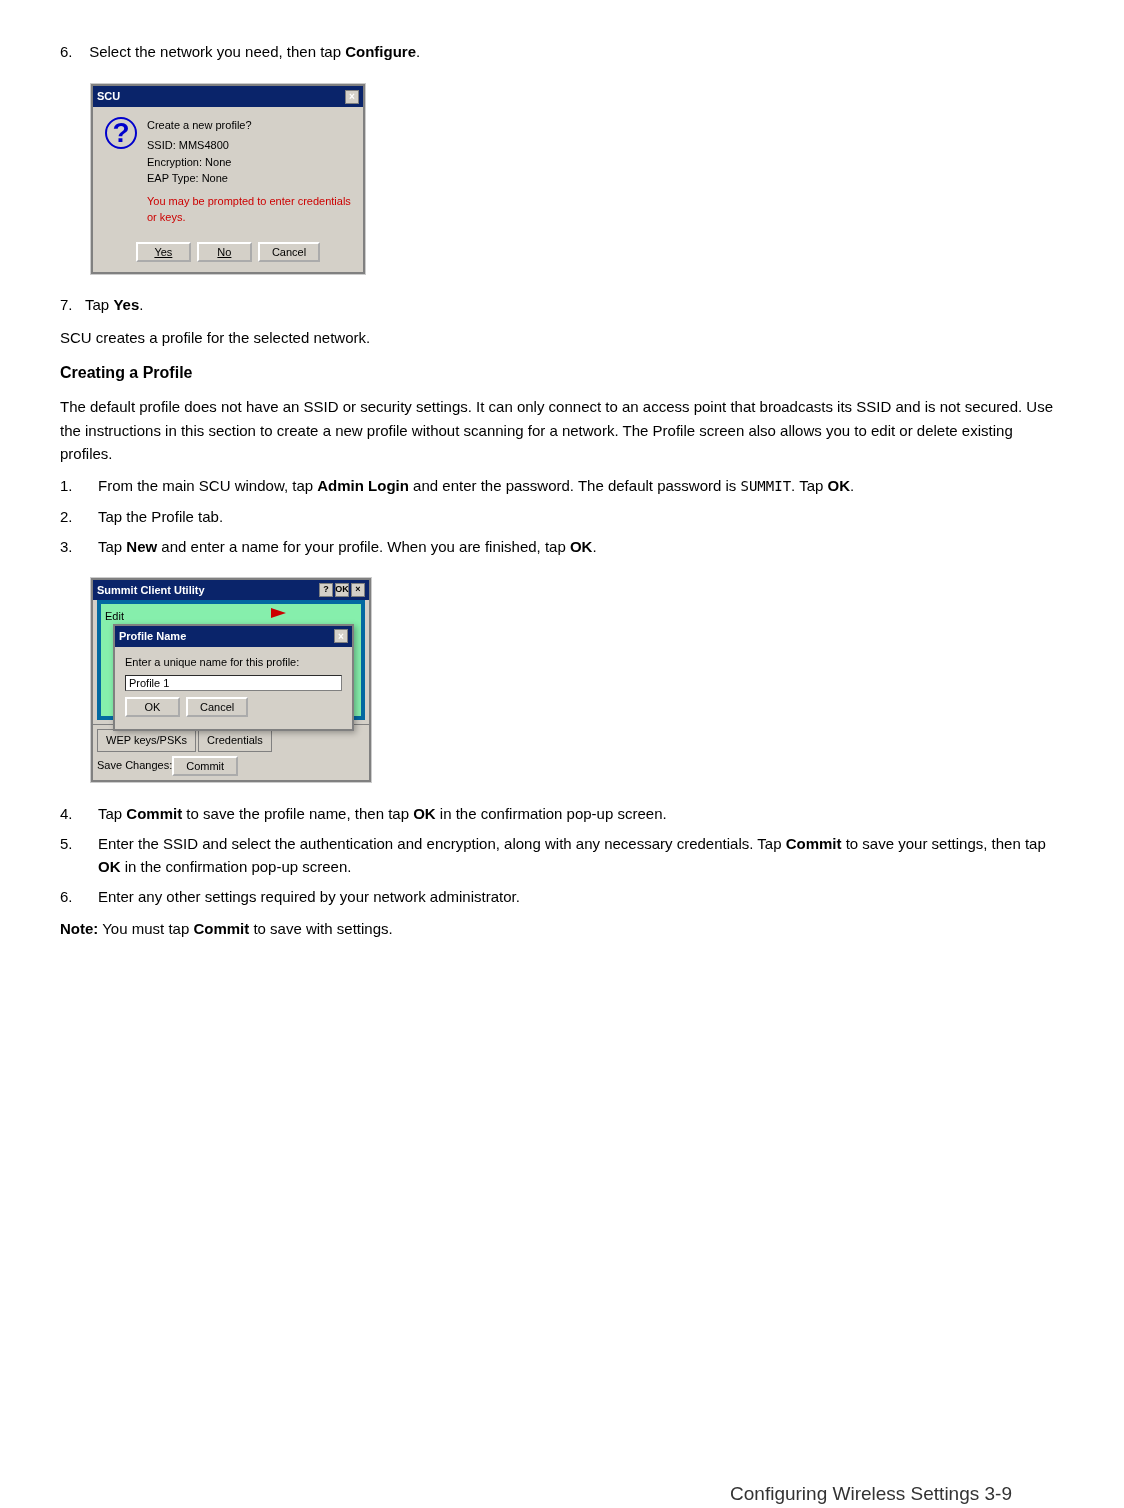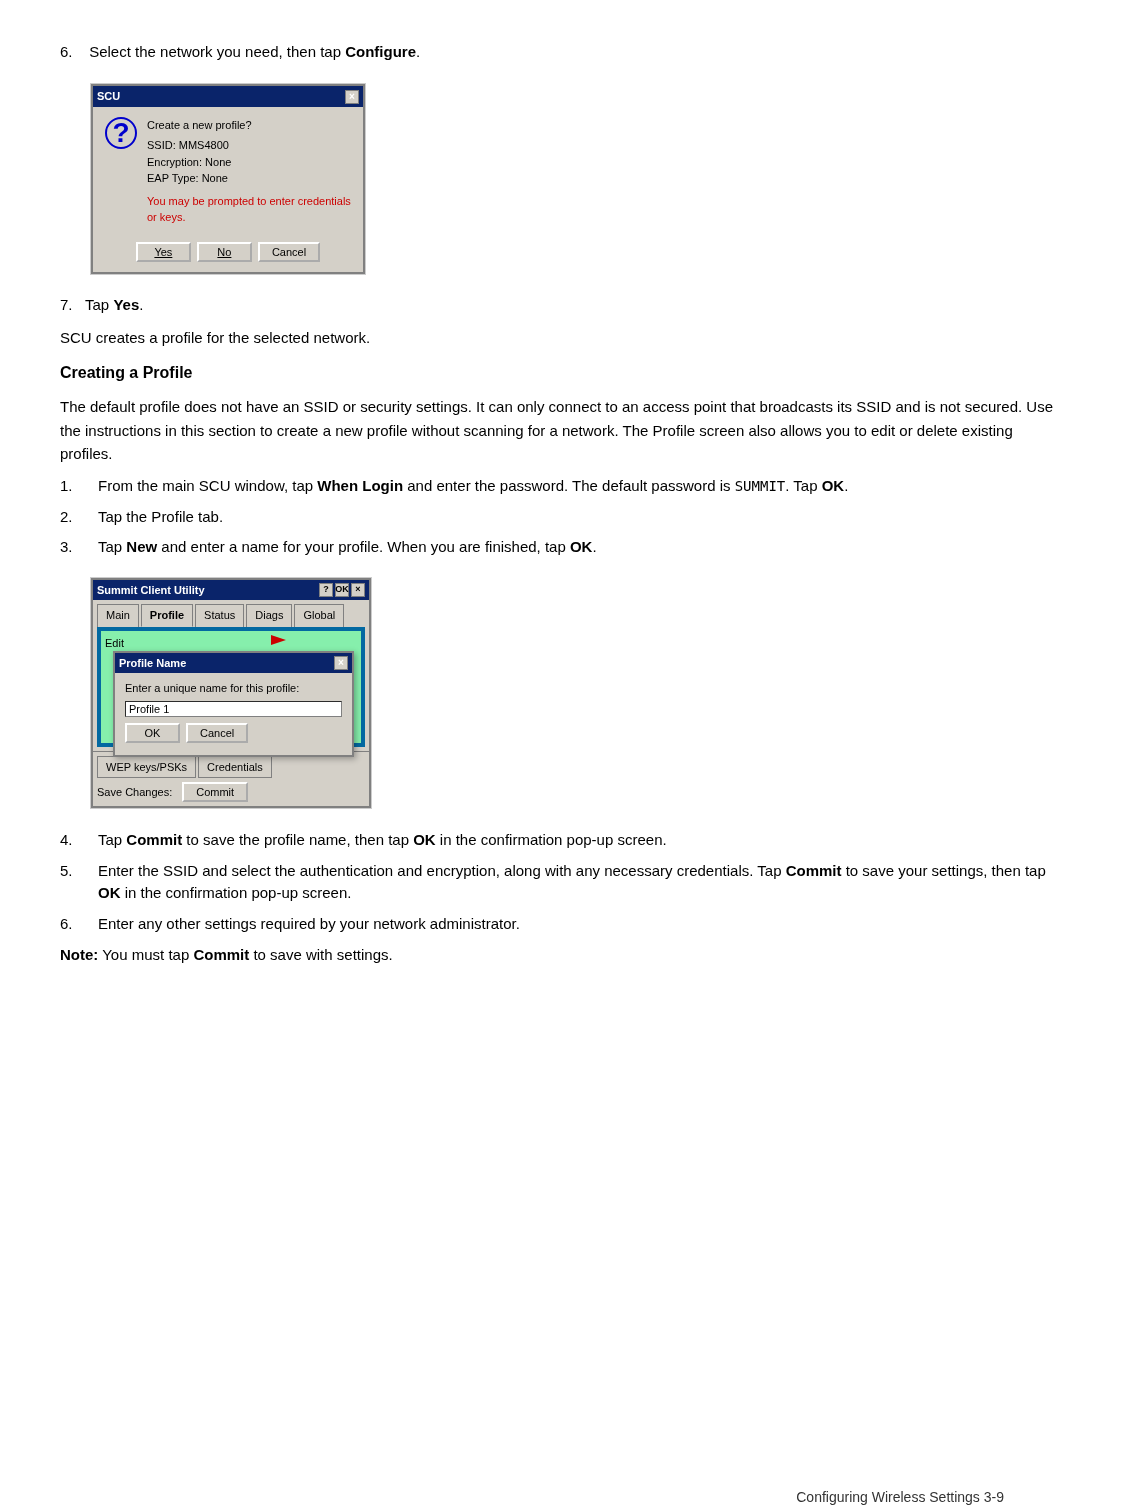--- a/index.html
+++ b/index.html
@@ -260,43 +260,42 @@
     }
     .scu-bottom-tab {
       padding: 2px 8px;
       font-size: 11px;
       border: 1px solid #808080;
       background: #d4d0c8;
     }
     .scu-save-row {
       display: flex;
       align-items: center;
-      gap: 10px;
       font-size: 11px;
     }
     .scu-save-label {
       font-size: 11px;
     }
     .scu-commit-btn {
       padding: 2px 12px;
       font-size: 11px;
       background: #d4d0c8;
       border: 2px outset #fff;
       cursor: pointer;
     }
 
     .note-block {
       margin-top: 8px;
     }
 
     .footer-text {
       position: absolute;
       bottom: 40px;
-      right: 60px;
-      font-size: 14px;
+      right: 52px;
+      font-size: 19px;
       color: #333;
     }
 
     .page-wrapper {
       position: relative;
       min-height: 1508px;
     }
   </style>
 </head>
 <body>
@@ -358,21 +357,21 @@
   <div class="section-heading">Creating a Profile</div>
 
   
   <p class="para">The default profile does not have an SSID or security settings. It can only connect to an access point that broadcasts its SSID and is not secured. Use the instructions in this section to create a new profile without scanning for a network. The Profile screen also allows you to edit or delete existing profiles.</p>
 
   
   <ol class="main-list">
     <li>
       <span class="step-num">1.</span>
       <span class="step-content">
-        <span>From the main SCU window, tap </span><span class="bold">When Login</span><span> and enter the password.  The default password is </span><span class="code">SUMMIT</span><span>. Tap </span><span class="bold">OK</span><span>.</span>
+        <span>From the main SCU window, tap </span><span class="bold">Admin Login</span><span> and enter the password.  The default password is </span><span class="code">SUMMIT</span><span>. Tap </span><span class="bold">OK</span><span>.</span>
       </span>
     </li>
     <li>
       <span class="step-num">2.</span>
       <span class="step-content">Tap the Profile tab.</span>
     </li>
     <li>
       <span class="step-num">3.</span>
       <span class="step-content">
         <span>Tap </span><span class="bold">New</span><span> and enter a name for your profile. When you are finished, tap </span><span class="bold">OK</span><span>.</span>
@@ -392,37 +391,20 @@
           </div>
           <div class="win-ctrl-btn" style="background:#d4d0c8; border:1px solid #808080; width:14px; height:14px; display:flex; align-items:center; justify-content:center; font-size:9px; color:#000;">
             <span>OK</span>
           </div>
           <div class="win-ctrl-btn" style="background:#d4d0c8; border:1px solid #808080; width:14px; height:14px; display:flex; align-items:center; justify-content:center; font-size:9px; color:#000;">
             <span>×</span>
           </div>
         </div>
       </div>
 
-      <div class="scu-tabs">
-        <div class="scu-tab">
-          <span>Main</span>
-        </div>
-        <div class="scu-tab active" style="border-bottom:1px solid #d4d0c8; position:relative;">
-          <span>Profile</span>
-        </div>
-        <div class="scu-tab">
-          <span>Status</span>
-        </div>
-        <div class="scu-tab">
-          <span>Diags</span>
-        </div>
-        <div class="scu-tab">
-          <span>Global</span>
-        </div>
-      </div>
 
       <div class="scu-tab-content" style="min-height: 120px;">
 
         <div style="font-size:11px; margin-bottom:2px;">
           <span>Edit</span>
         </div>
 
         <div style="position:absolute; top:0; left:55px; z-index:20;">
           <svg width="130" height="18">
             <polygon points="0,9 115,9 115,4 130,9 115,14 115,9" fill="#cc0000"></polygon>

